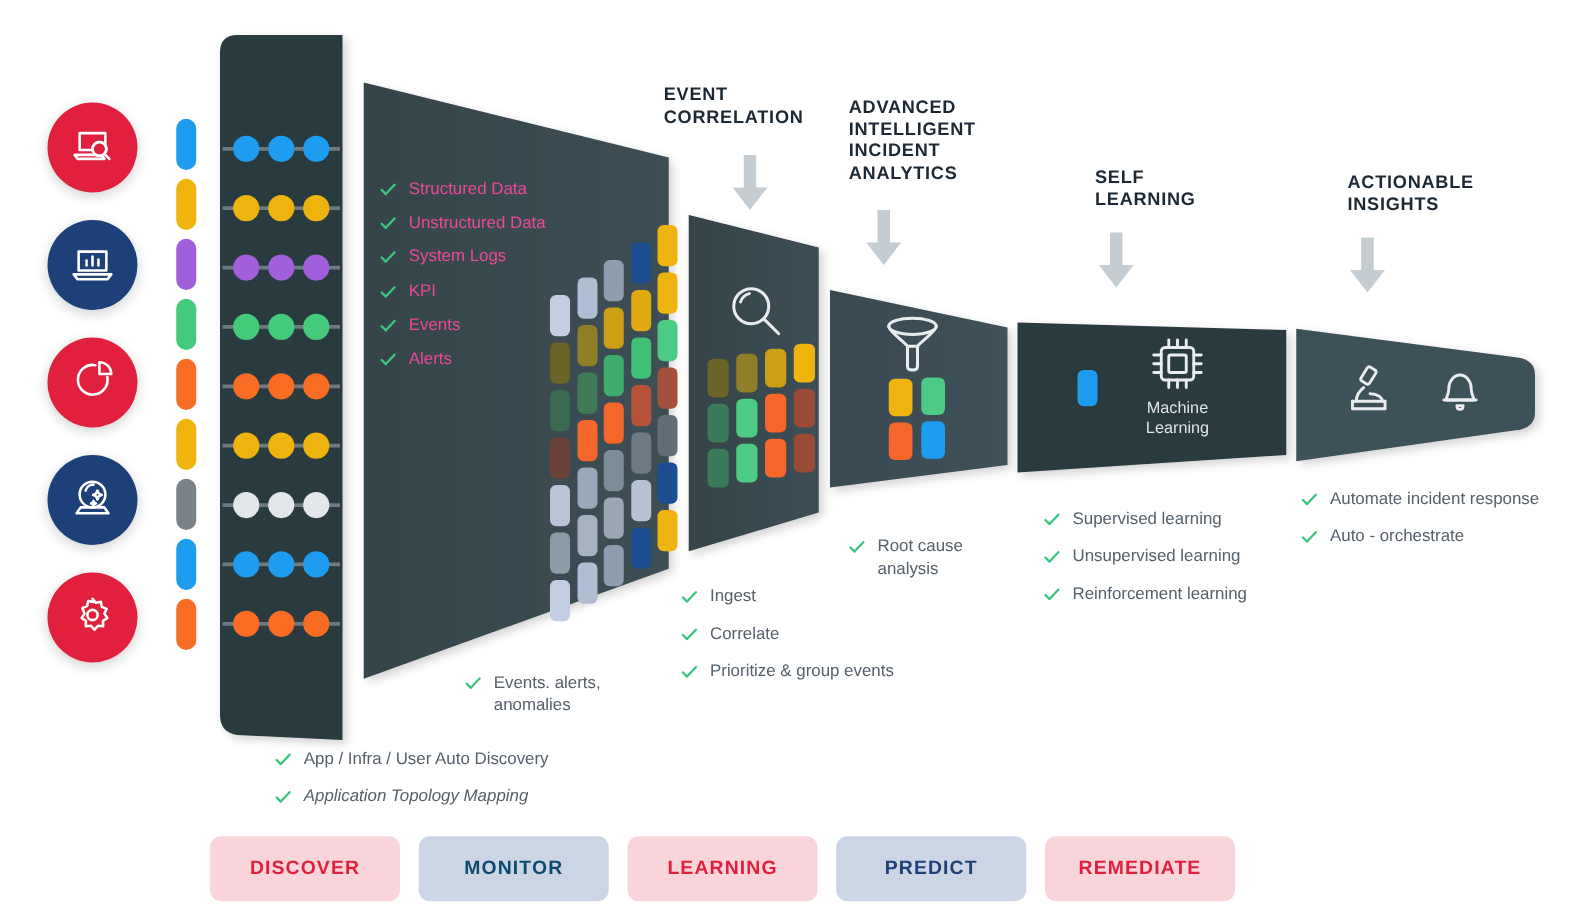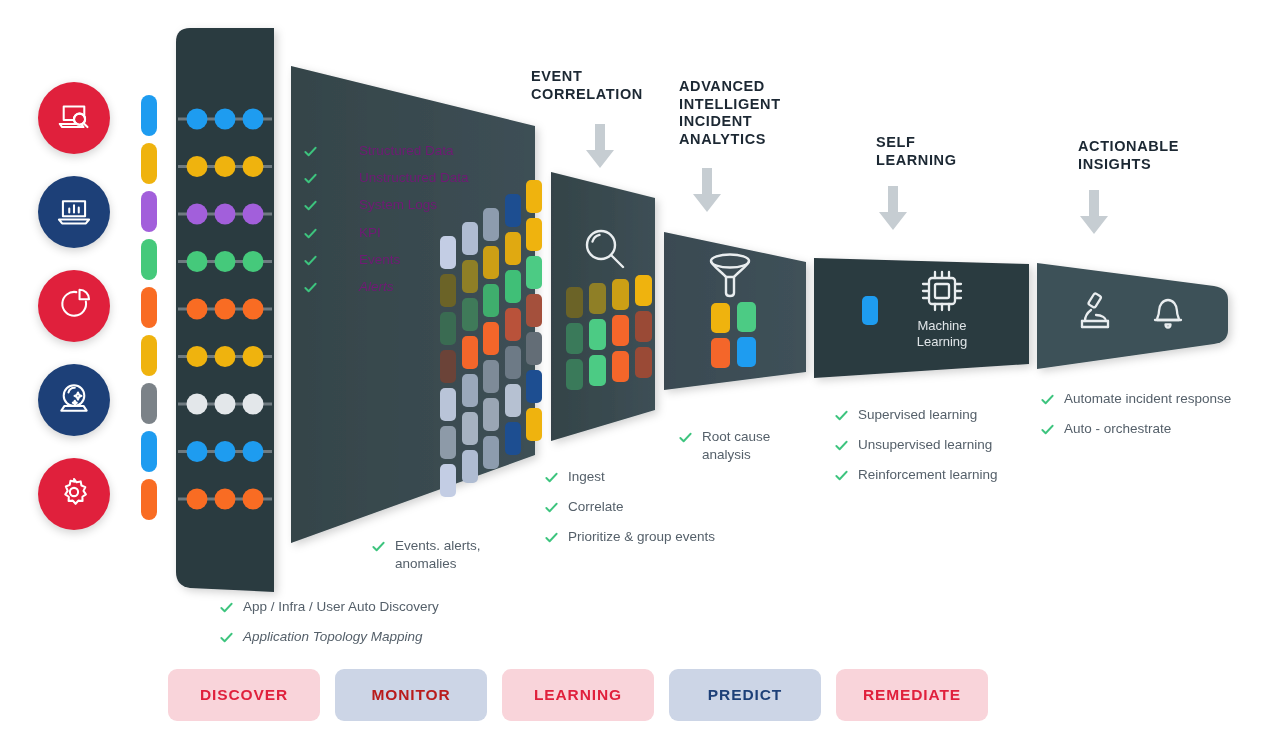--- a/index.html
+++ b/index.html
@@ -34,21 +34,21 @@
     font-family:"Liberation Sans", sans-serif;
     font-weight:bold; font-size:14.5px; letter-spacing:.6px;
     color:#1c2833; line-height:1.22; text-transform:uppercase;
   }
 
   
   .clist{ position:absolute; }
   .citem{ display:flex; align-items:flex-start; margin-bottom:6px; }
   .citem .chk{ flex:0 0 auto; width:15px; height:15px; margin-right:9px; margin-top:2px; }
   .citem .ctxt{ font-size:13.5px; line-height:1.35; }
-  .clist.on-dark .ctxt{ color:#701a75;margin-left:32px; }
+  .clist.on-dark .ctxt{ color:#ec4899; }
   .clist.on-light .ctxt{ color:#55606a; }
 
   
   .pill{ position:absolute; border-radius:5px; }
 
   
   .panel-icon{ position:absolute; }
   .panel-icon svg{ display:block; }
   .ml-label{
     position:absolute; text-align:center; color:#dfe4e7;
@@ -277,21 +277,21 @@
             <path d="M2.5 8.5 6 12 13.5 4"></path>
           </svg></span>
         <span class="ctxt">KPI</span>
       </div>
       <div class="citem" style="margin-bottom: 9px;">
         <span class="chk"><svg viewBox="0 0 16 16" fill="none" stroke="#3dc47e" stroke-width="2" stroke-linecap="round" stroke-linejoin="round">
             <path d="M2.5 8.5 6 12 13.5 4"></path>
           </svg></span>
         <span class="ctxt">Events</span>
       </div>
-      <div class="citem" style="margin-bottom: 9px; font-style: italic;">
+      <div class="citem" style="margin-bottom: 9px;">
         <span class="chk"><svg viewBox="0 0 16 16" fill="none" stroke="#3dc47e" stroke-width="2" stroke-linecap="round" stroke-linejoin="round">
             <path d="M2.5 8.5 6 12 13.5 4"></path>
           </svg></span>
         <span class="ctxt">Alerts</span>
       </div>
     </div>
 
   <div class="clist on-light" id="l-disc" style="left:219px; top:598px; width:330px;">
       <div class="citem" style="margin-bottom: 12px;">
         <span class="chk"><svg viewBox="0 0 16 16" fill="none" stroke="#3dc47e" stroke-width="2" stroke-linecap="round" stroke-linejoin="round">
@@ -486,21 +486,21 @@
       <path d="M11 32c0-3 2-4 2-9 0-6 4-11 9-11s9 5 9 11c0 5 2 6 2 9z"></path>
       <path d="M9 32h26"></path>
       <path d="M19.5 36.5h5c0 2-1 3-2.5 3s-2.5-1-2.5-3z"></path>
     </svg>
   </div>
 
   <div class="phase-row" id="phaserow">
       <div class="phase" style="background: rgb(249, 212, 218); color: rgb(224, 32, 60);">
         <span>DISCOVER</span>
       </div>
-      <div class="phase" style="background: rgb(204, 213, 230); color: #b91c1c;">
+      <div class="phase" style="background: rgb(204, 213, 230); color: #0c4a6e;">
         <span>MONITOR</span>
       </div>
       <div class="phase" style="background: rgb(249, 212, 218); color: rgb(224, 32, 60);">
         <span>LEARNING</span>
       </div>
       <div class="phase" style="background: rgb(204, 213, 230); color: rgb(29, 64, 120);">
         <span>PREDICT</span>
       </div>
       <div class="phase" style="background: rgb(249, 212, 218); color: rgb(224, 32, 60);">
         <span>REMEDIATE</span>

